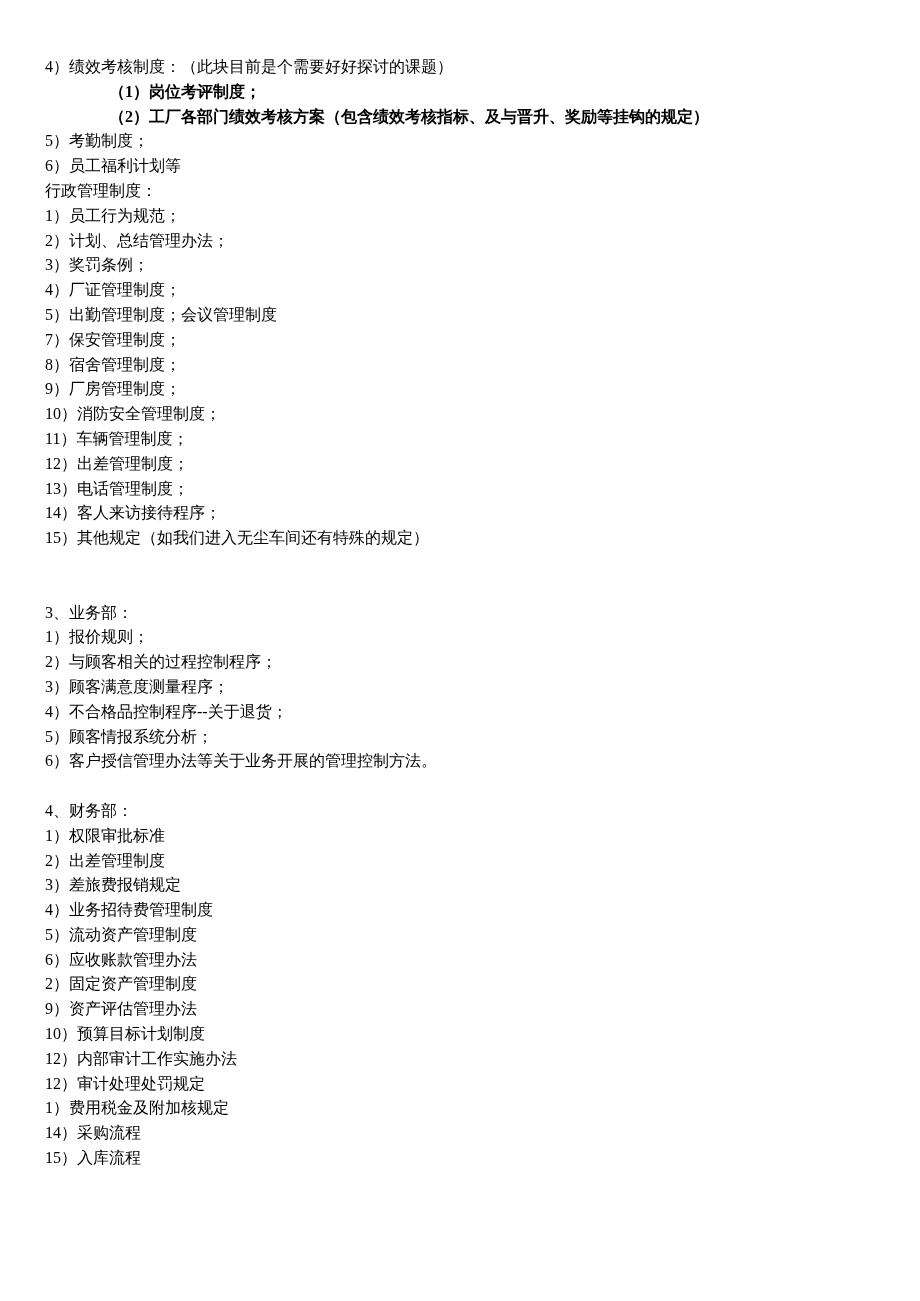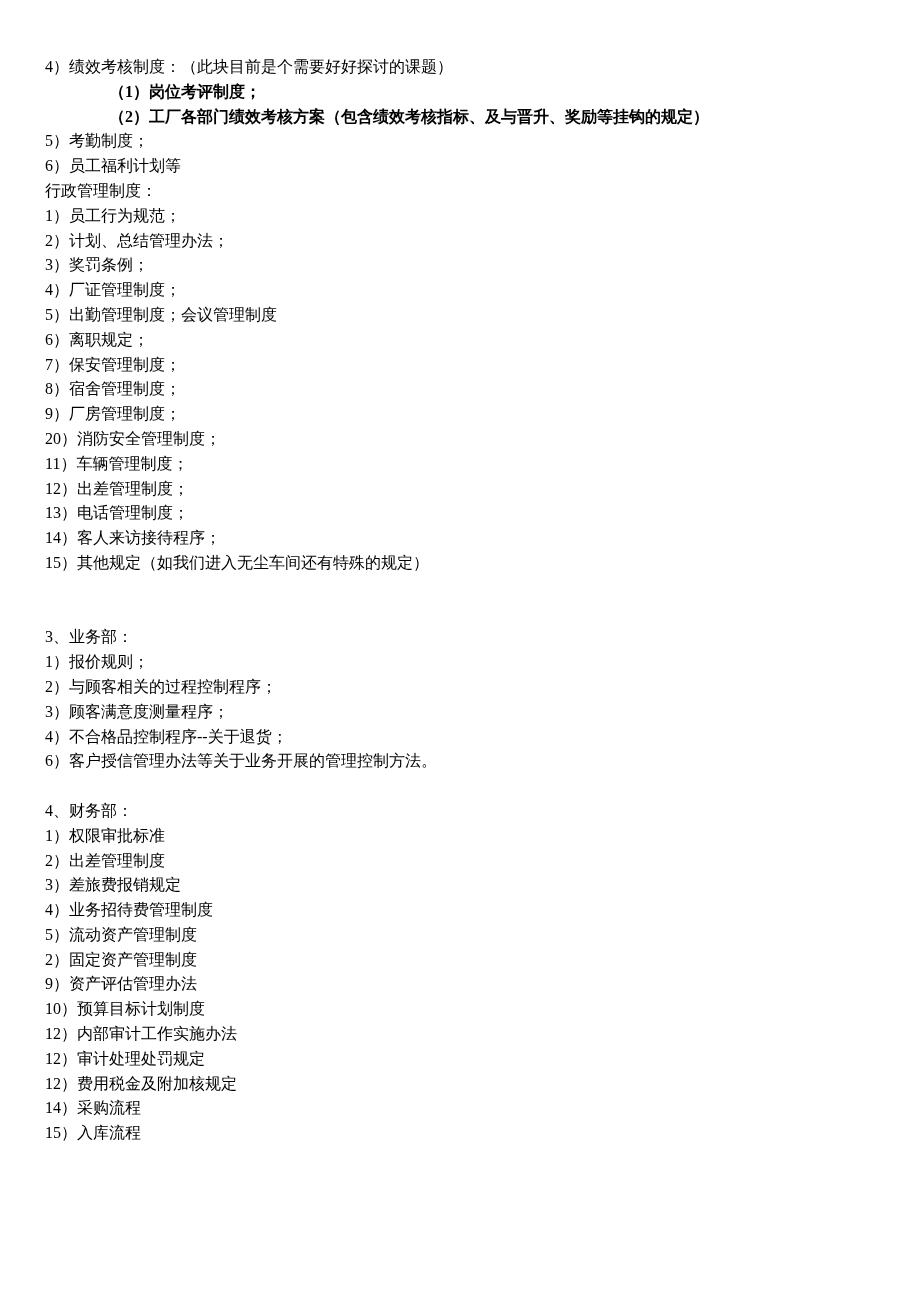--- a/index.html
+++ b/index.html
@@ -32,46 +32,47 @@
     <div class="line indent1">（1）岗位考评制度；</div>
     <div class="line indent1">（2）工厂各部门绩效考核方案（包含绩效考核指标、及与晋升、奖励等挂钩的规定）</div>
     <div class="line">5）考勤制度；</div>
     <div class="line">6）员工福利计划等</div>
     <div class="line">行政管理制度：</div>
     <div class="line">1）员工行为规范；</div>
     <div class="line">2）计划、总结管理办法；</div>
     <div class="line">3）奖罚条例；</div>
     <div class="line">4）厂证管理制度；</div>
     <div class="line">5）出勤管理制度；会议管理制度</div>
-    <div class="line">6）离职规定；</div>
     <div class="line">7）保安管理制度；</div>
     <div class="line">8）宿舍管理制度；</div>
     <div class="line">9）厂房管理制度；</div>
-    <div class="line">20）消防安全管理制度；</div>
+    <div class="line">10）消防安全管理制度；</div>
     <div class="line">11）车辆管理制度；</div>
     <div class="line">12）出差管理制度；</div>
     <div class="line">13）电话管理制度；</div>
     <div class="line">14）客人来访接待程序；</div>
     <div class="line">15）其他规定（如我们进入无尘车间还有特殊的规定）</div>
     <div class="spacer"></div>
     <div class="spacer"></div>
     <div class="line">3、业务部：</div>
     <div class="line">1）报价规则；</div>
     <div class="line">2）与顾客相关的过程控制程序；</div>
     <div class="line">3）顾客满意度测量程序；</div>
     <div class="line">4）不合格品控制程序--关于退货；</div>
+    <div class="line">5）顾客情报系统分析；</div>
     <div class="line">6）客户授信管理办法等关于业务开展的管理控制方法。</div>
     <div class="spacer"></div>
     <div class="line">4、财务部：</div>
     <div class="line">1）权限审批标准</div>
     <div class="line">2）出差管理制度</div>
     <div class="line">3）差旅费报销规定</div>
     <div class="line">4）业务招待费管理制度</div>
     <div class="line">5）流动资产管理制度</div>
+    <div class="line">6）应收账款管理办法</div>
     <div class="line">2）固定资产管理制度</div>
     <div class="line">9）资产评估管理办法</div>
     <div class="line">10）预算目标计划制度</div>
     <div class="line">12）内部审计工作实施办法</div>
     <div class="line">12）审计处理处罚规定</div>
-    <div class="line">12）费用税金及附加核规定</div>
+    <div class="line">1）费用税金及附加核规定</div>
     <div class="line">14）采购流程</div>
     <div class="line">15）入库流程</div>
   </div>
 
 </body></html>

